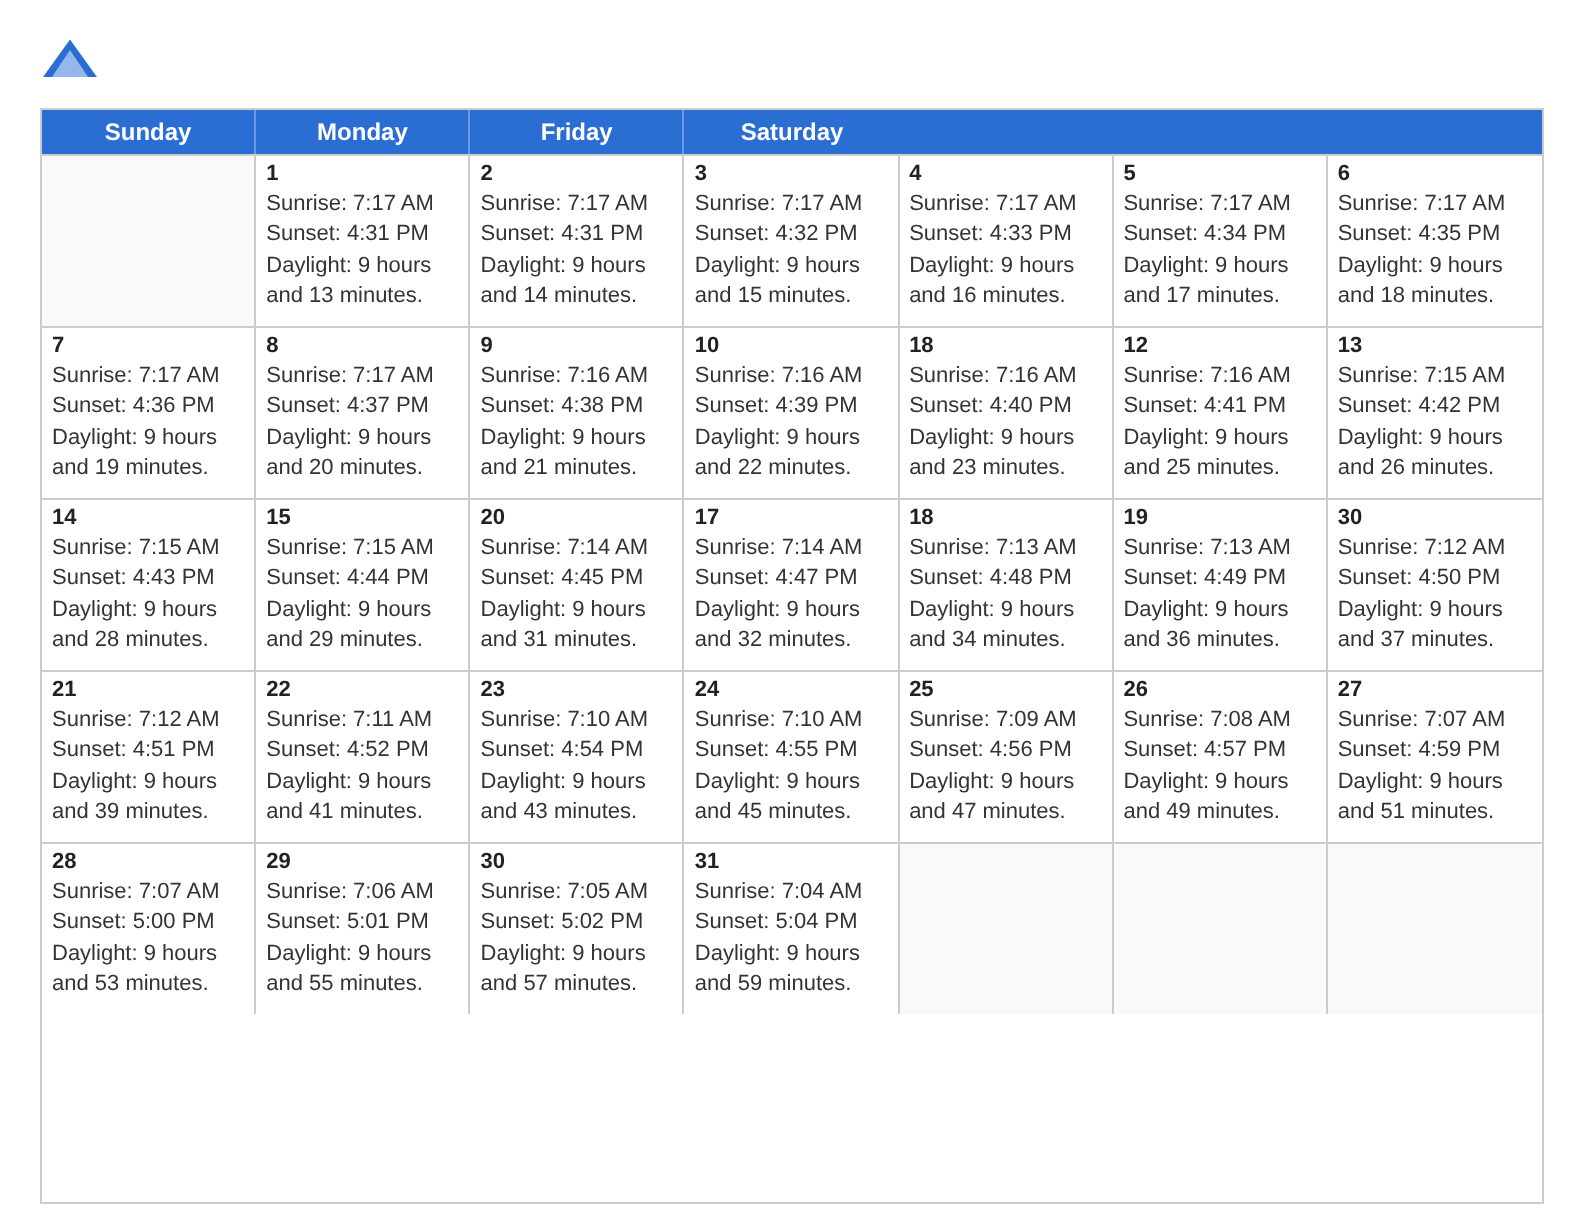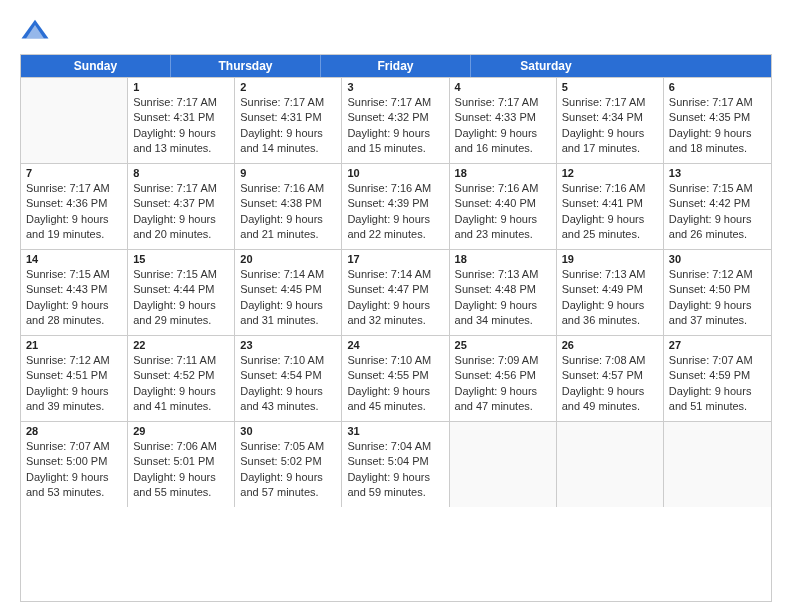--- a/index.html
+++ b/index.html
@@ -59,21 +59,21 @@
     .location {
       font-size: 14px;
       color: #555;
     }
     .calendar {
       flex: 1;
       border: 1px solid #ccc;
     }
     .cal-header-row {
       display: grid;
-      grid-template-columns: repeat(5, 1fr);
+      grid-template-columns: repeat(7, 1fr);
       background: #2a6ed4;
     }
     .cal-header-cell {
       color: #fff;
       font-size: 12px;
       font-weight: bold;
       text-align: center;
       padding: 4px 2px;
       border-right: 1px solid rgba(255,255,255,0.3);
     }
@@ -128,21 +128,21 @@
     <div class="title-block">
       <div class="month-title"></div>
       <div class="location"></div>
     </div>
   </div>
 
   <div class="calendar">
     <div class="cal-header-row">
 
     <div class="cal-header-cell">Sunday</div>
-        <div class="cal-header-cell">Thursday</div>
+        <div class="cal-header-cell">Monday</div>
         <div class="cal-header-cell">Friday</div>
         <div class="cal-header-cell">Saturday</div>
       </div>
     <div class="cal-body">
 
     <div class="cal-row">
           <div class="cal-cell empty"></div>
           <div class="cal-cell">
             <div class="day-num">1</div>
             <div class="cell-info" style="white-space: pre-line;">Sunrise: 7:17 AM

